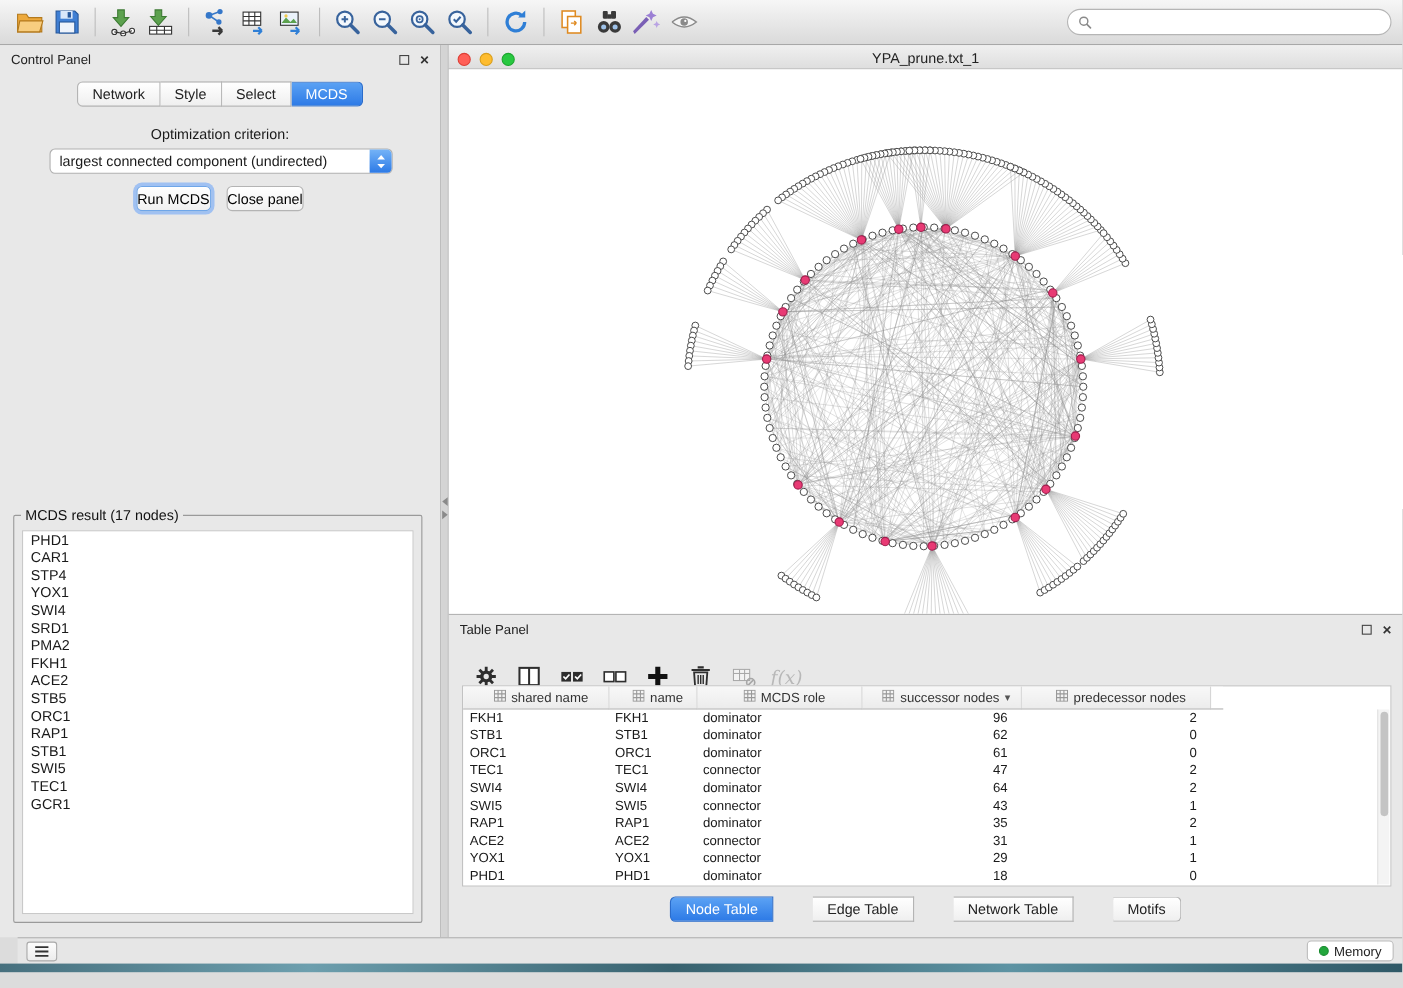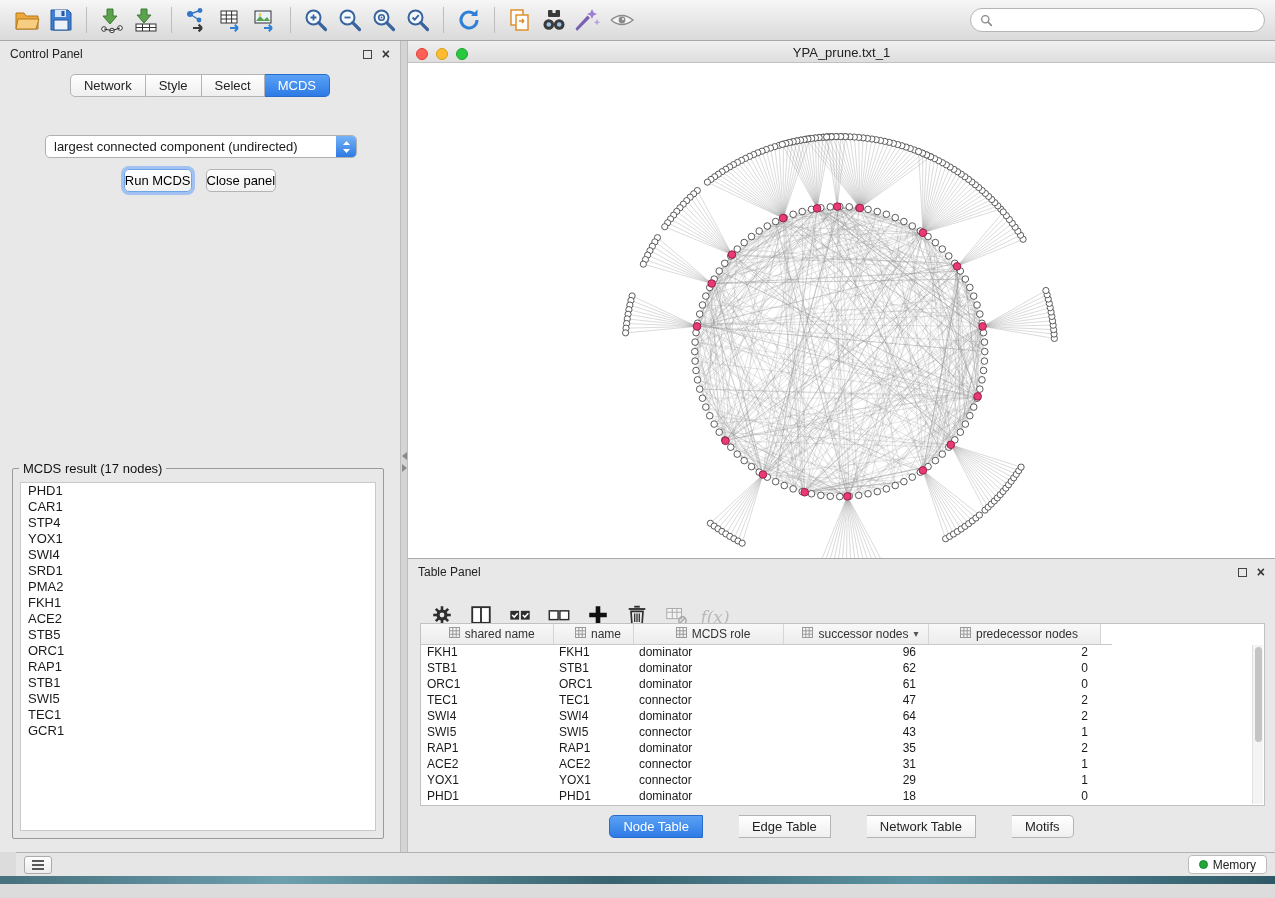--- a/index.html
+++ b/index.html
@@ -315,20 +315,21 @@
           <span class="float-btn"></span>
           <span class="close-btn">×</span>
         </span>
       </div>
       <div class="seg cp-tabs" id="cp-tabs">
           <div class="tab">Network</div>
           <div class="tab">Style</div>
           <div class="tab">Select</div>
           <div class="tab active">MCDS</div>
         </div>
+      <div class="opt-label">Optimization criterion:</div>
       <div class="dropdown">
         <span class="dd-text">largest connected component (undirected)</span>
         <span class="dd-stepper">
           <svg width="9" height="14" viewBox="0 0 9 14">
               <path d="M4.5 1L8 5H1z" fill="#fff"></path>
               <path d="M4.5 13L1 9h7z" fill="#fff"></path>
             </svg>
         </span>
       </div>
       <div class="btn-row">

